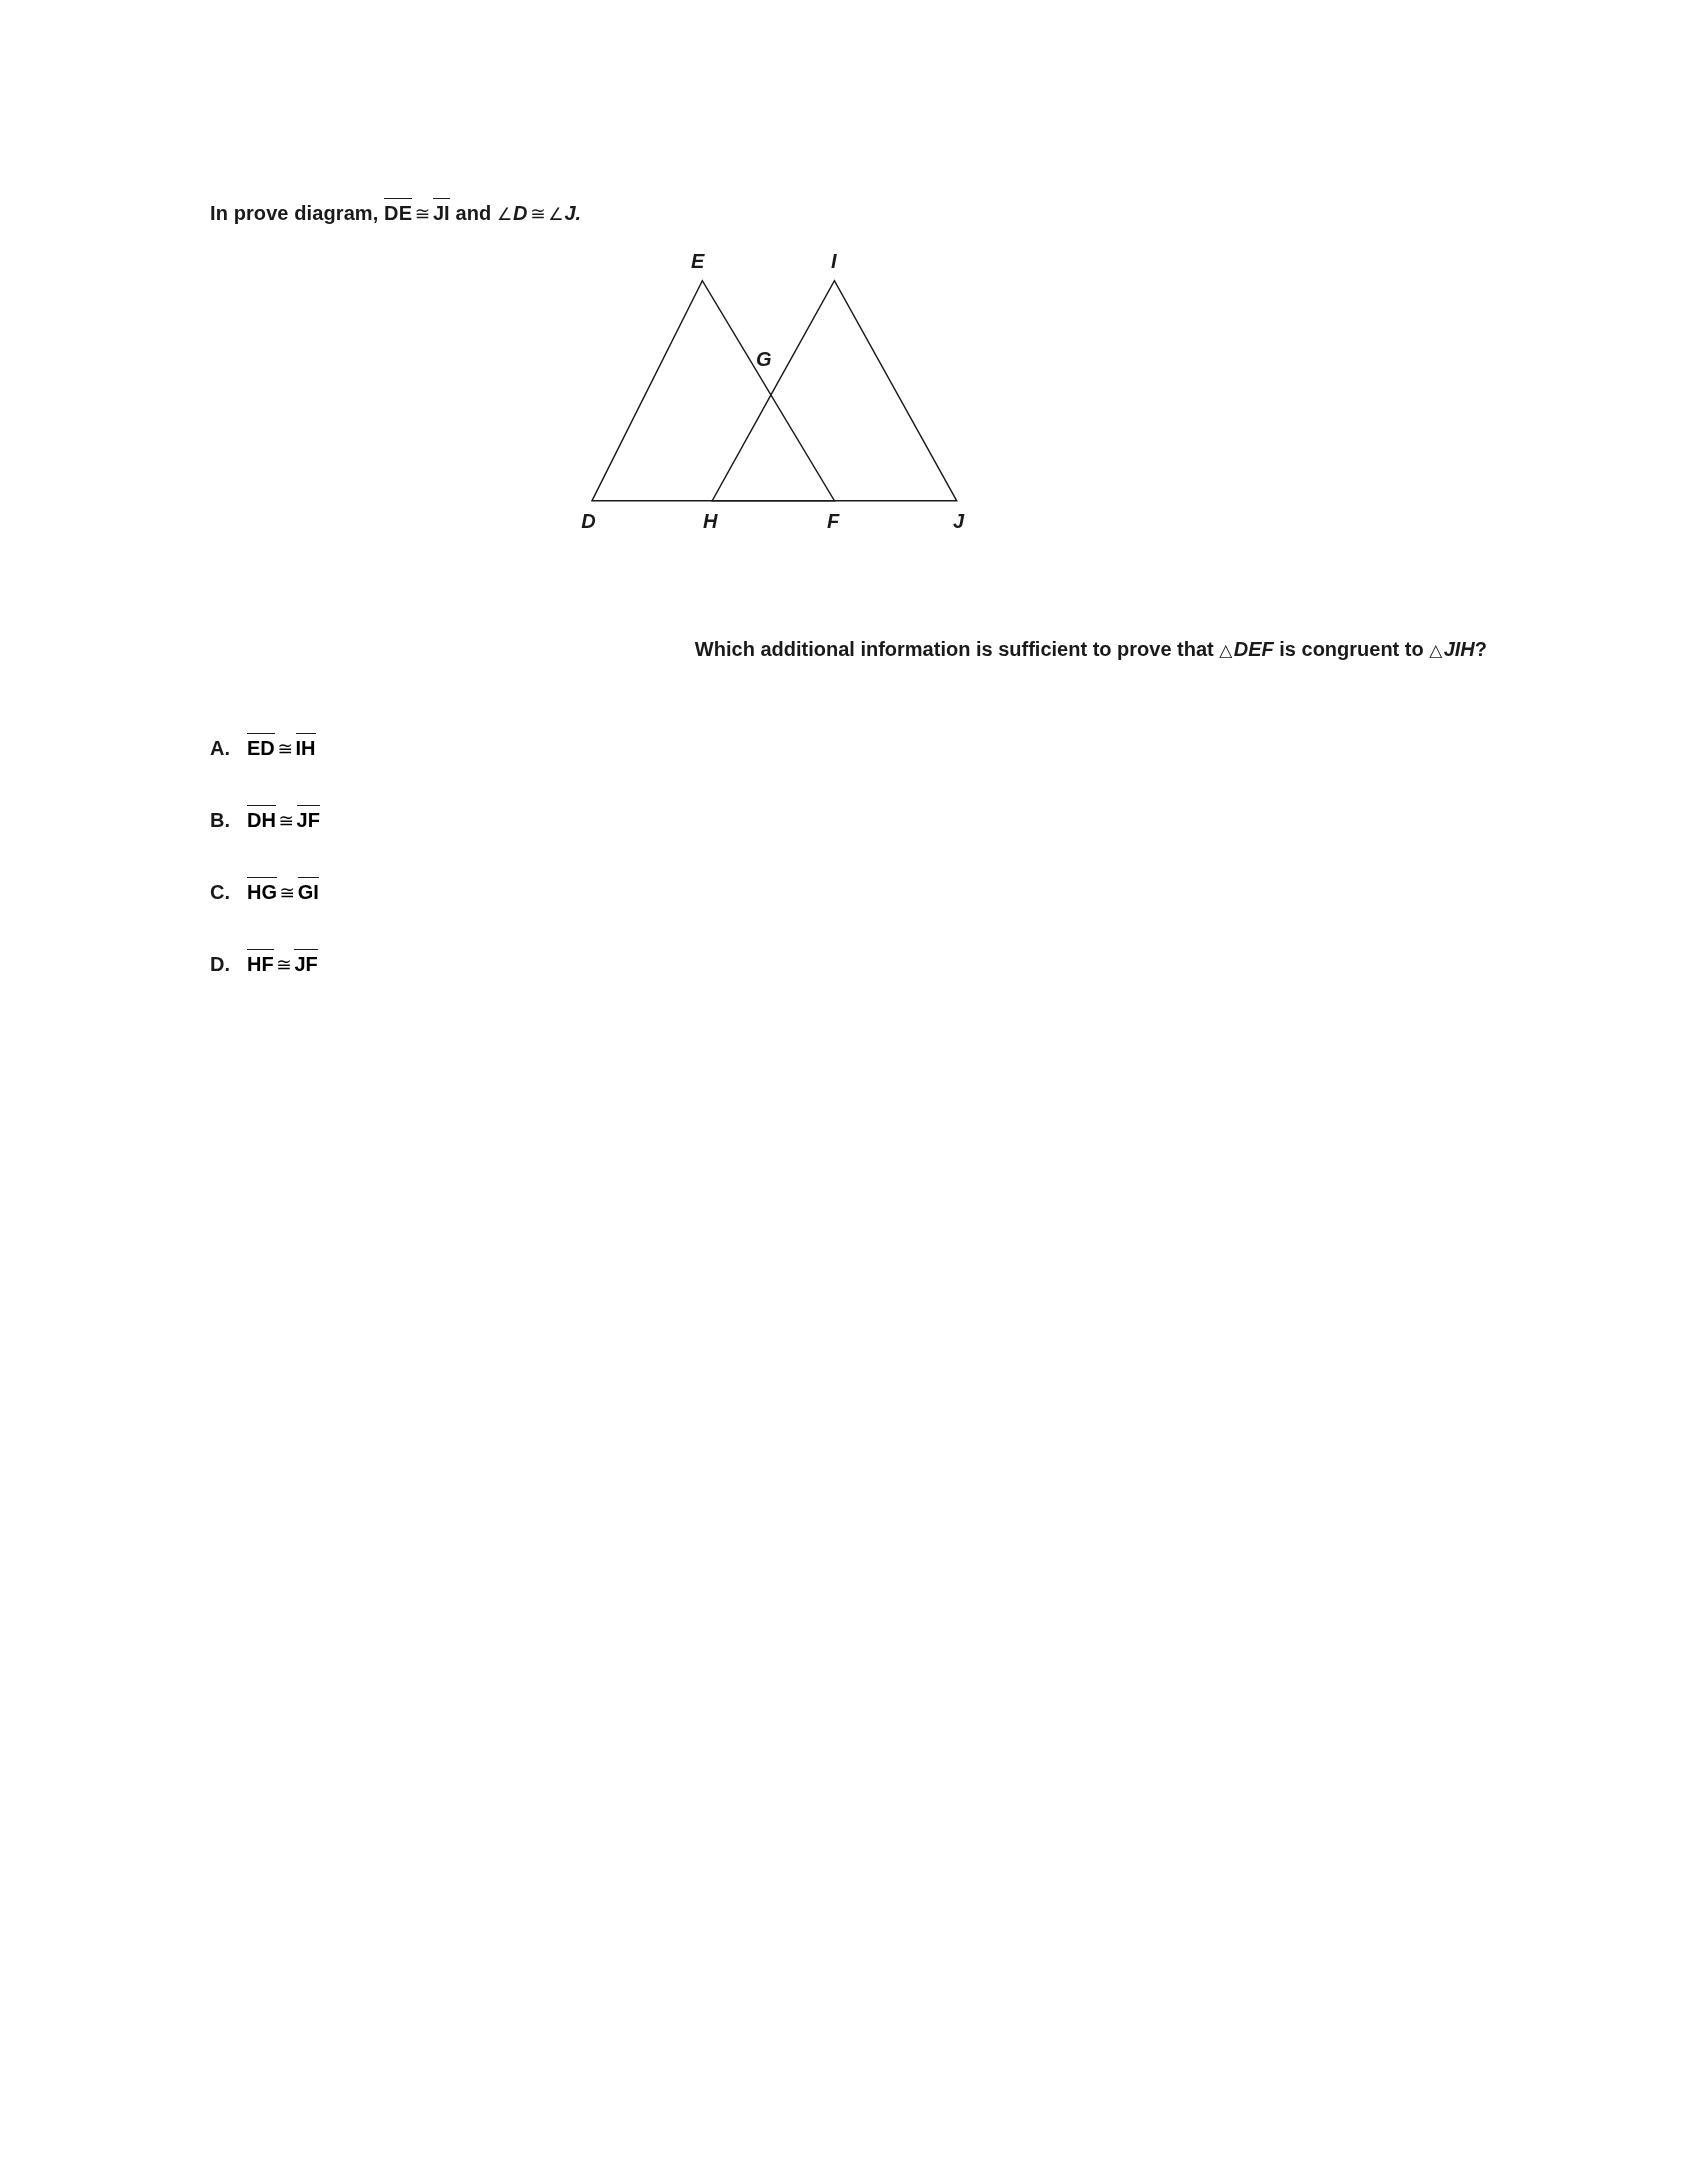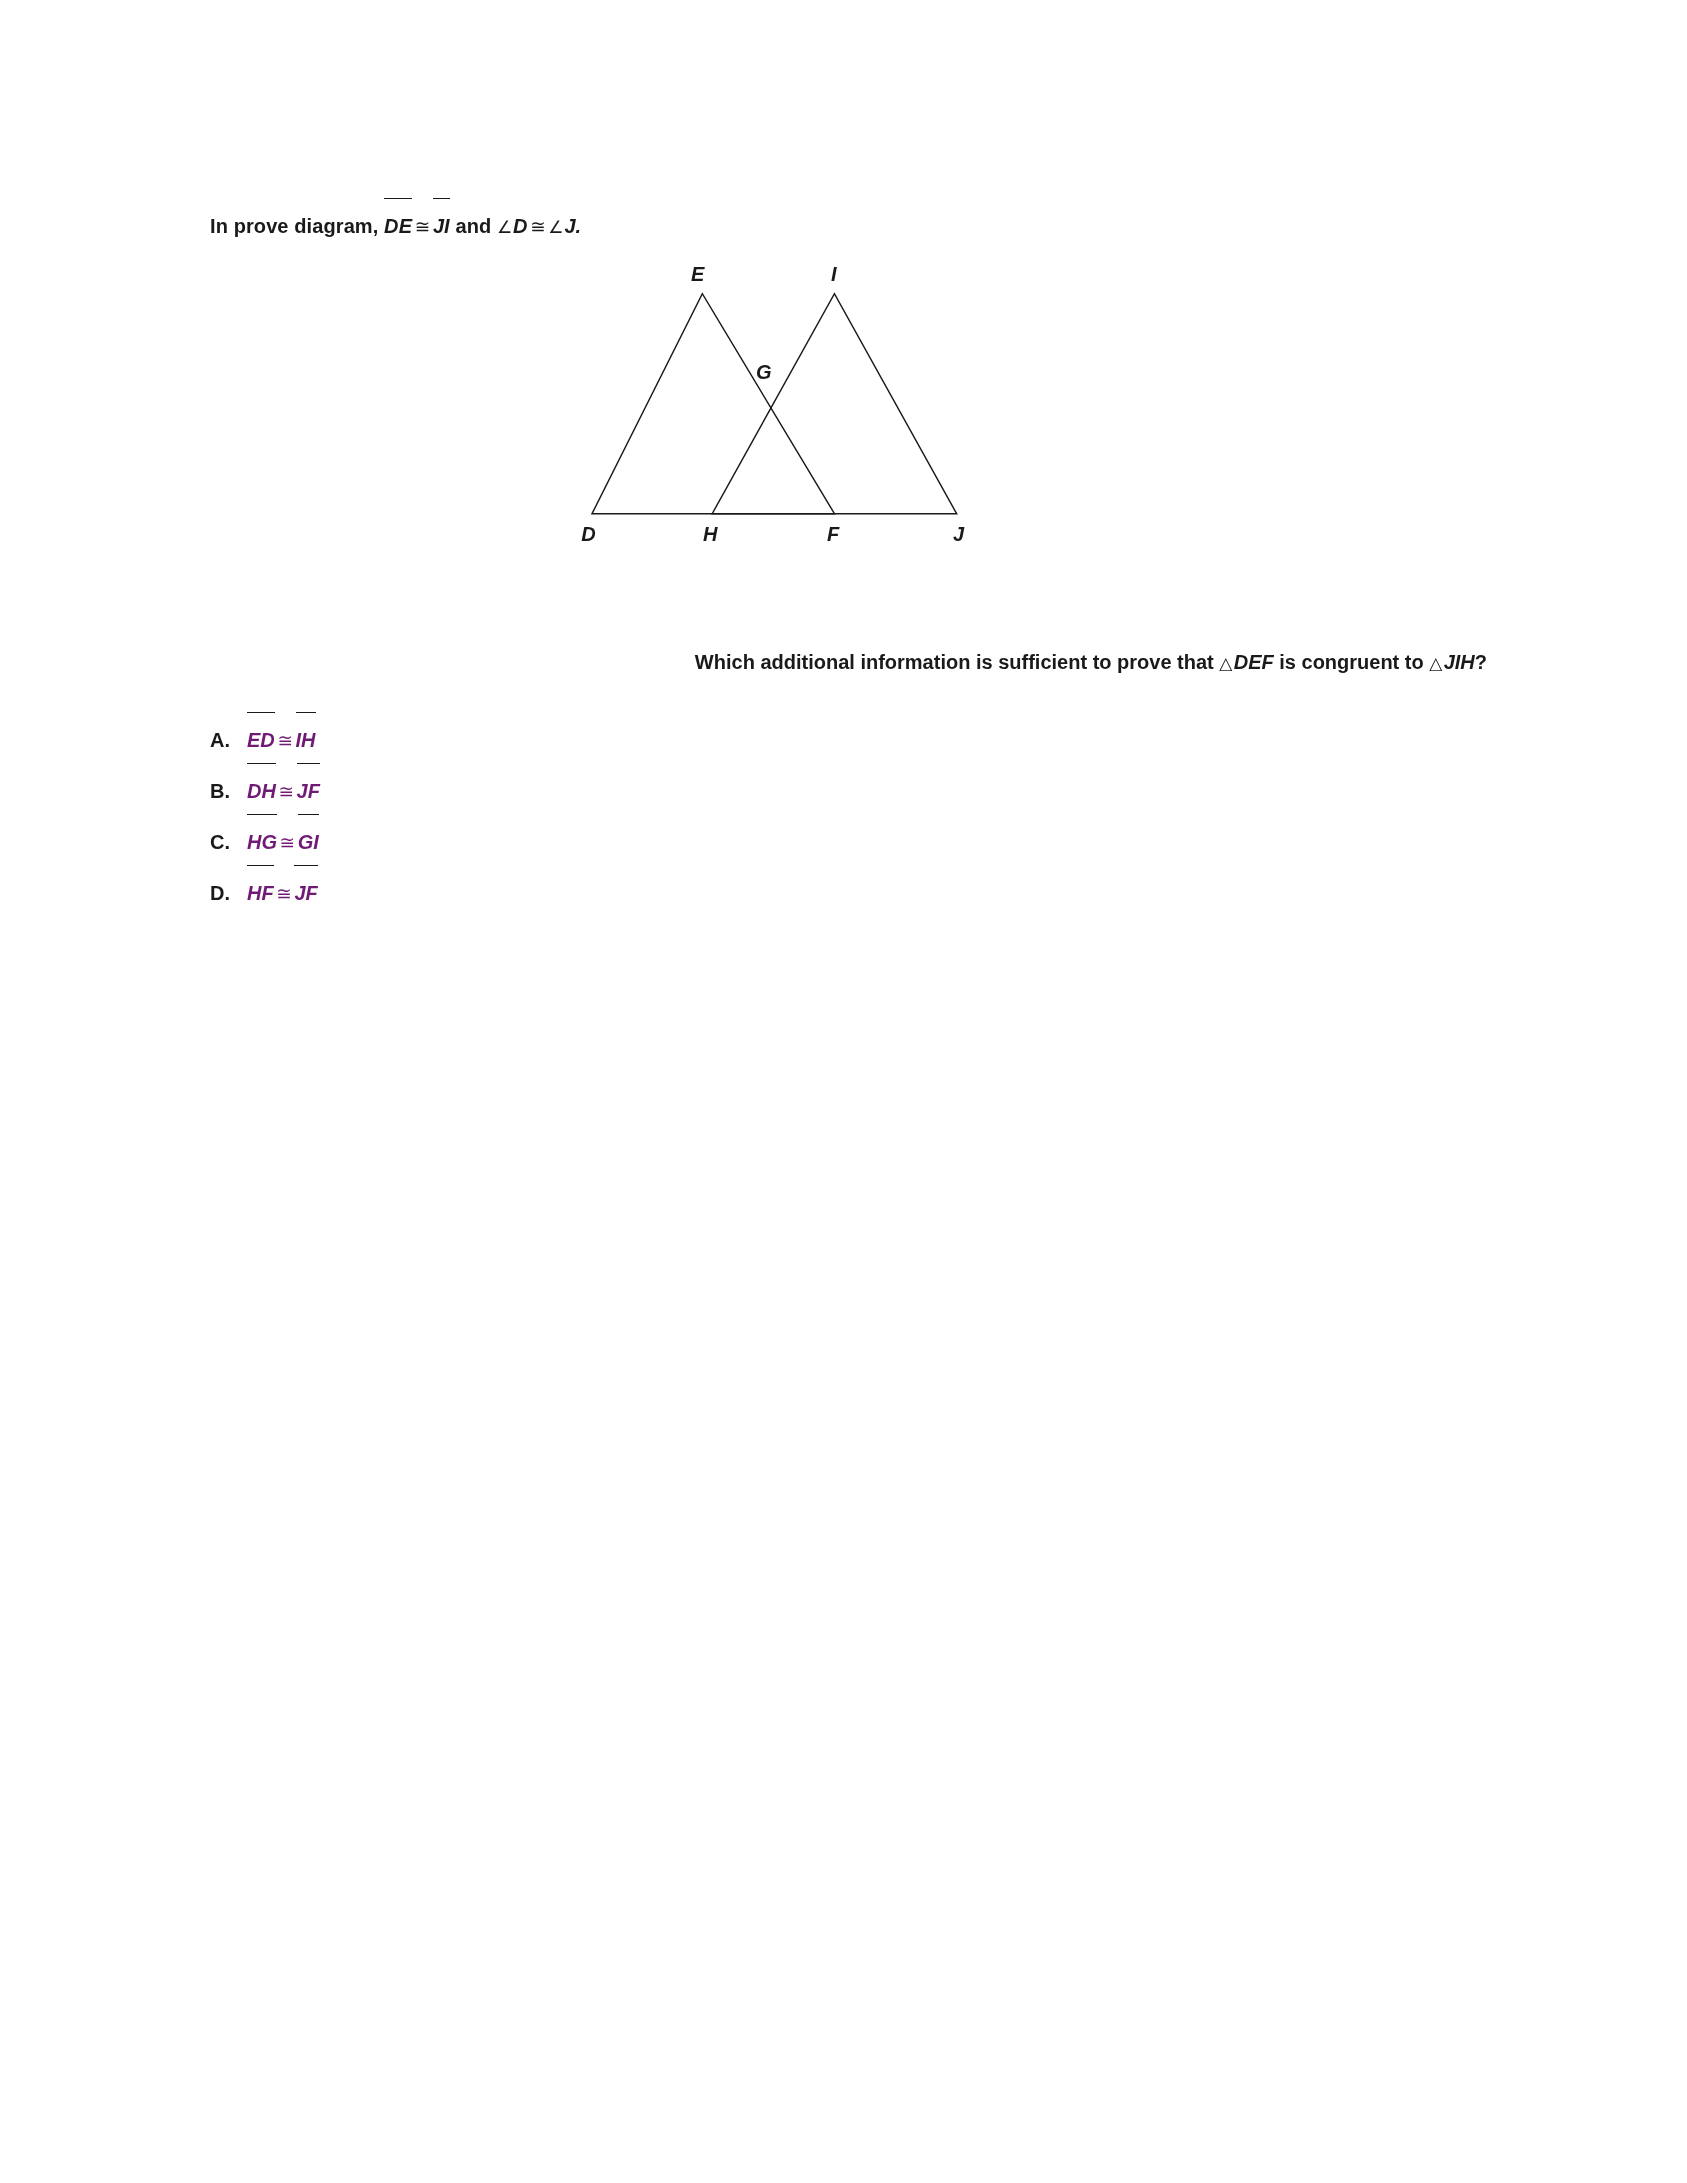--- a/index.html
+++ b/index.html
@@ -43,22 +43,21 @@
     color: #1a1a1a;
     line-height: 1.35;
   }
   .mvar {
     font-style: italic;
     font-weight: bold;
   }
   .seg {
     display: inline-block;
     border-top: 1.3px solid #1a1a1a;
-    padding-top: 17px;
-    font-style: italic;
+    padding-top: 4px;
     font-weight: bold;
     line-height: 1.0;
   }
   .cong {
     font-weight: normal;
     font-size: 18.5px;
     padding: 0 2.6px;
   }
   .angsym {
     font-weight: normal;
@@ -82,22 +81,23 @@
     font-size: 20px;
   }
   .choice-letter {
     font-weight: bold;
     width: 37px;
     flex: 0 0 37px;
     color: #1a1a1a;
   }
   .choice-text {
     font-weight: bold;
-    color: #701a75;
+    color: #000000;
     white-space: nowrap;
+    margin-top: 34px;
   }
 
   
   .figure-wrap {
     position: relative;
     margin-top: 24px;
     height: 370px;
   }
   .figure {
     position: absolute;

